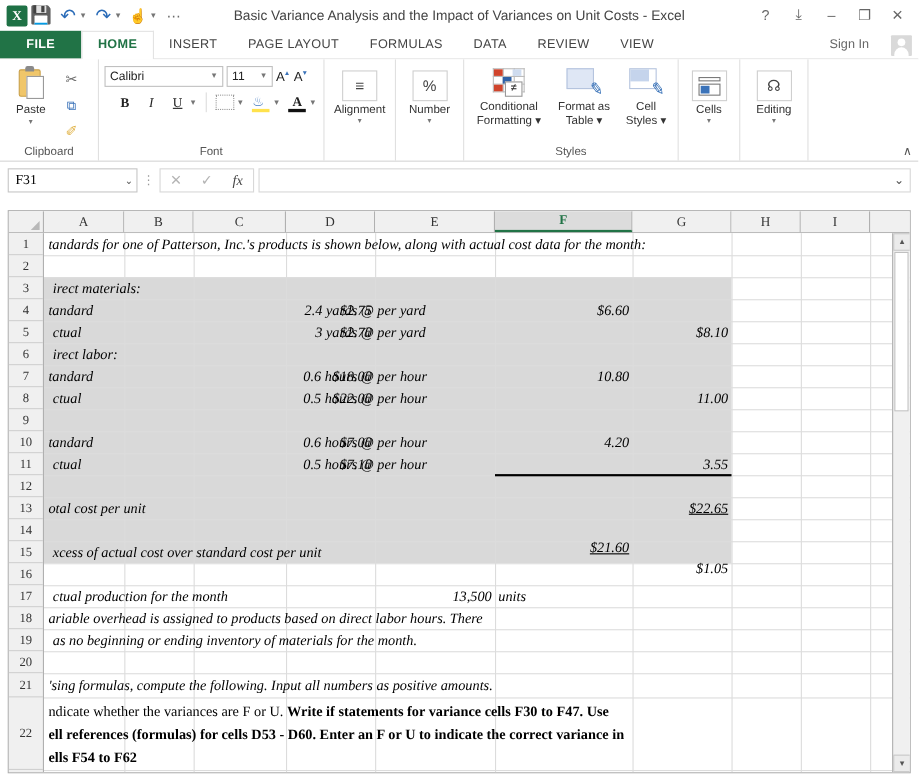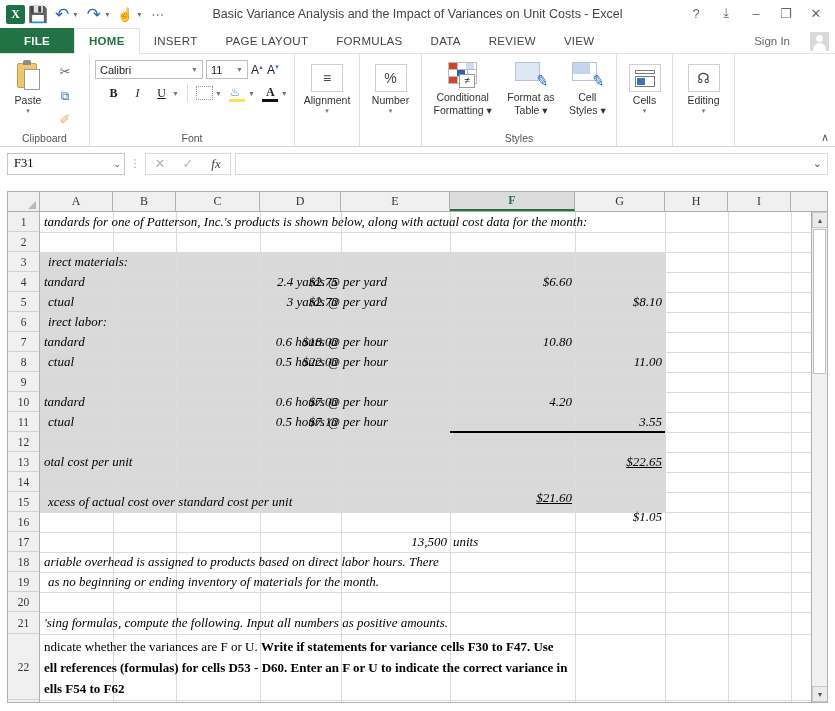--- a/index.html
+++ b/index.html
@@ -490,20 +490,21 @@
           <div class="cell" style="left: 8px; top: 200px; width: 200px; height: 20px;">ctual</div>
           <div class="cell r" style="left: 100px; top: 200px; width: 200px; height: 20px;">0.5 hours @</div>
           <div class="cell r" style="left: 220px; top: 200px; width: 78px; height: 20px;">$7.10</div>
           <div class="cell" style="left: 303px; top: 200px; width: 100px; height: 20px;">per hour</div>
           <div class="cell r" style="left: 535px; top: 200px; width: 87px; height: 20px;">3.55</div>
           <div class="cell" style="left: 4px; top: 240px; width: 250px; height: 20px;">otal cost per unit</div>
           <div class="cell r ul" style="left: 410px; top: 240px; width: 122px; height: 20px; margin-top: 36px;">$21.60</div>
           <div class="cell r ul" style="left: 535px; top: 240px; width: 87px; height: 20px;">$22.65</div>
           <div class="cell" style="left: 8px; top: 280px; width: 420px; height: 20px;">xcess of actual cost over standard cost per unit</div>
           <div class="cell r" style="left: 535px; top: 280px; width: 87px; height: 20px; margin-top: 15px;">$1.05</div>
+          <div class="cell" style="left: 8px; top: 320px; width: 300px; height: 20px;">ctual production for the month</div>
           <div class="cell r" style="left: 301px; top: 320px; width: 106px; height: 20px;">13,500</div>
           <div class="cell" style="left: 413px; top: 320px; width: 120px; height: 20px;">units</div>
           <div class="cell" style="left: 4px; top: 340px; width: 650px; height: 20px;">ariable overhead is assigned to products based on direct labor hours. There</div>
           <div class="cell" style="left: 4px; top: 401px; width: 650px; height: 20px;">'sing formulas, compute the following.  Input all numbers as positive amounts.</div>
           <div class="cell" style="left: 8px; top: 360px; width: 650px; height: 20px;">as no beginning or ending inventory of materials for the month.</div>
           <div style="position: absolute; left: 4px; top: 424px; width: 640px; font-family: &quot;Liberation Serif&quot;, serif; font-size: 13px; line-height: 21px; color: rgb(0, 0, 0);">
             <div style="white-space: nowrap;"><span>ndicate whether the variances are F or U. </span><span style="font-weight: bold;">Write if statements for variance cells F30 to F47. Use</span></div>
             <div style="white-space: nowrap;"><span style="font-weight: bold;">ell references (formulas) for cells D53 - D60. Enter an  F or U to indicate the correct variance in</span></div>
             <div style="white-space: nowrap;"><span style="font-weight: bold;">ells F54 to F62</span></div>
           </div>

